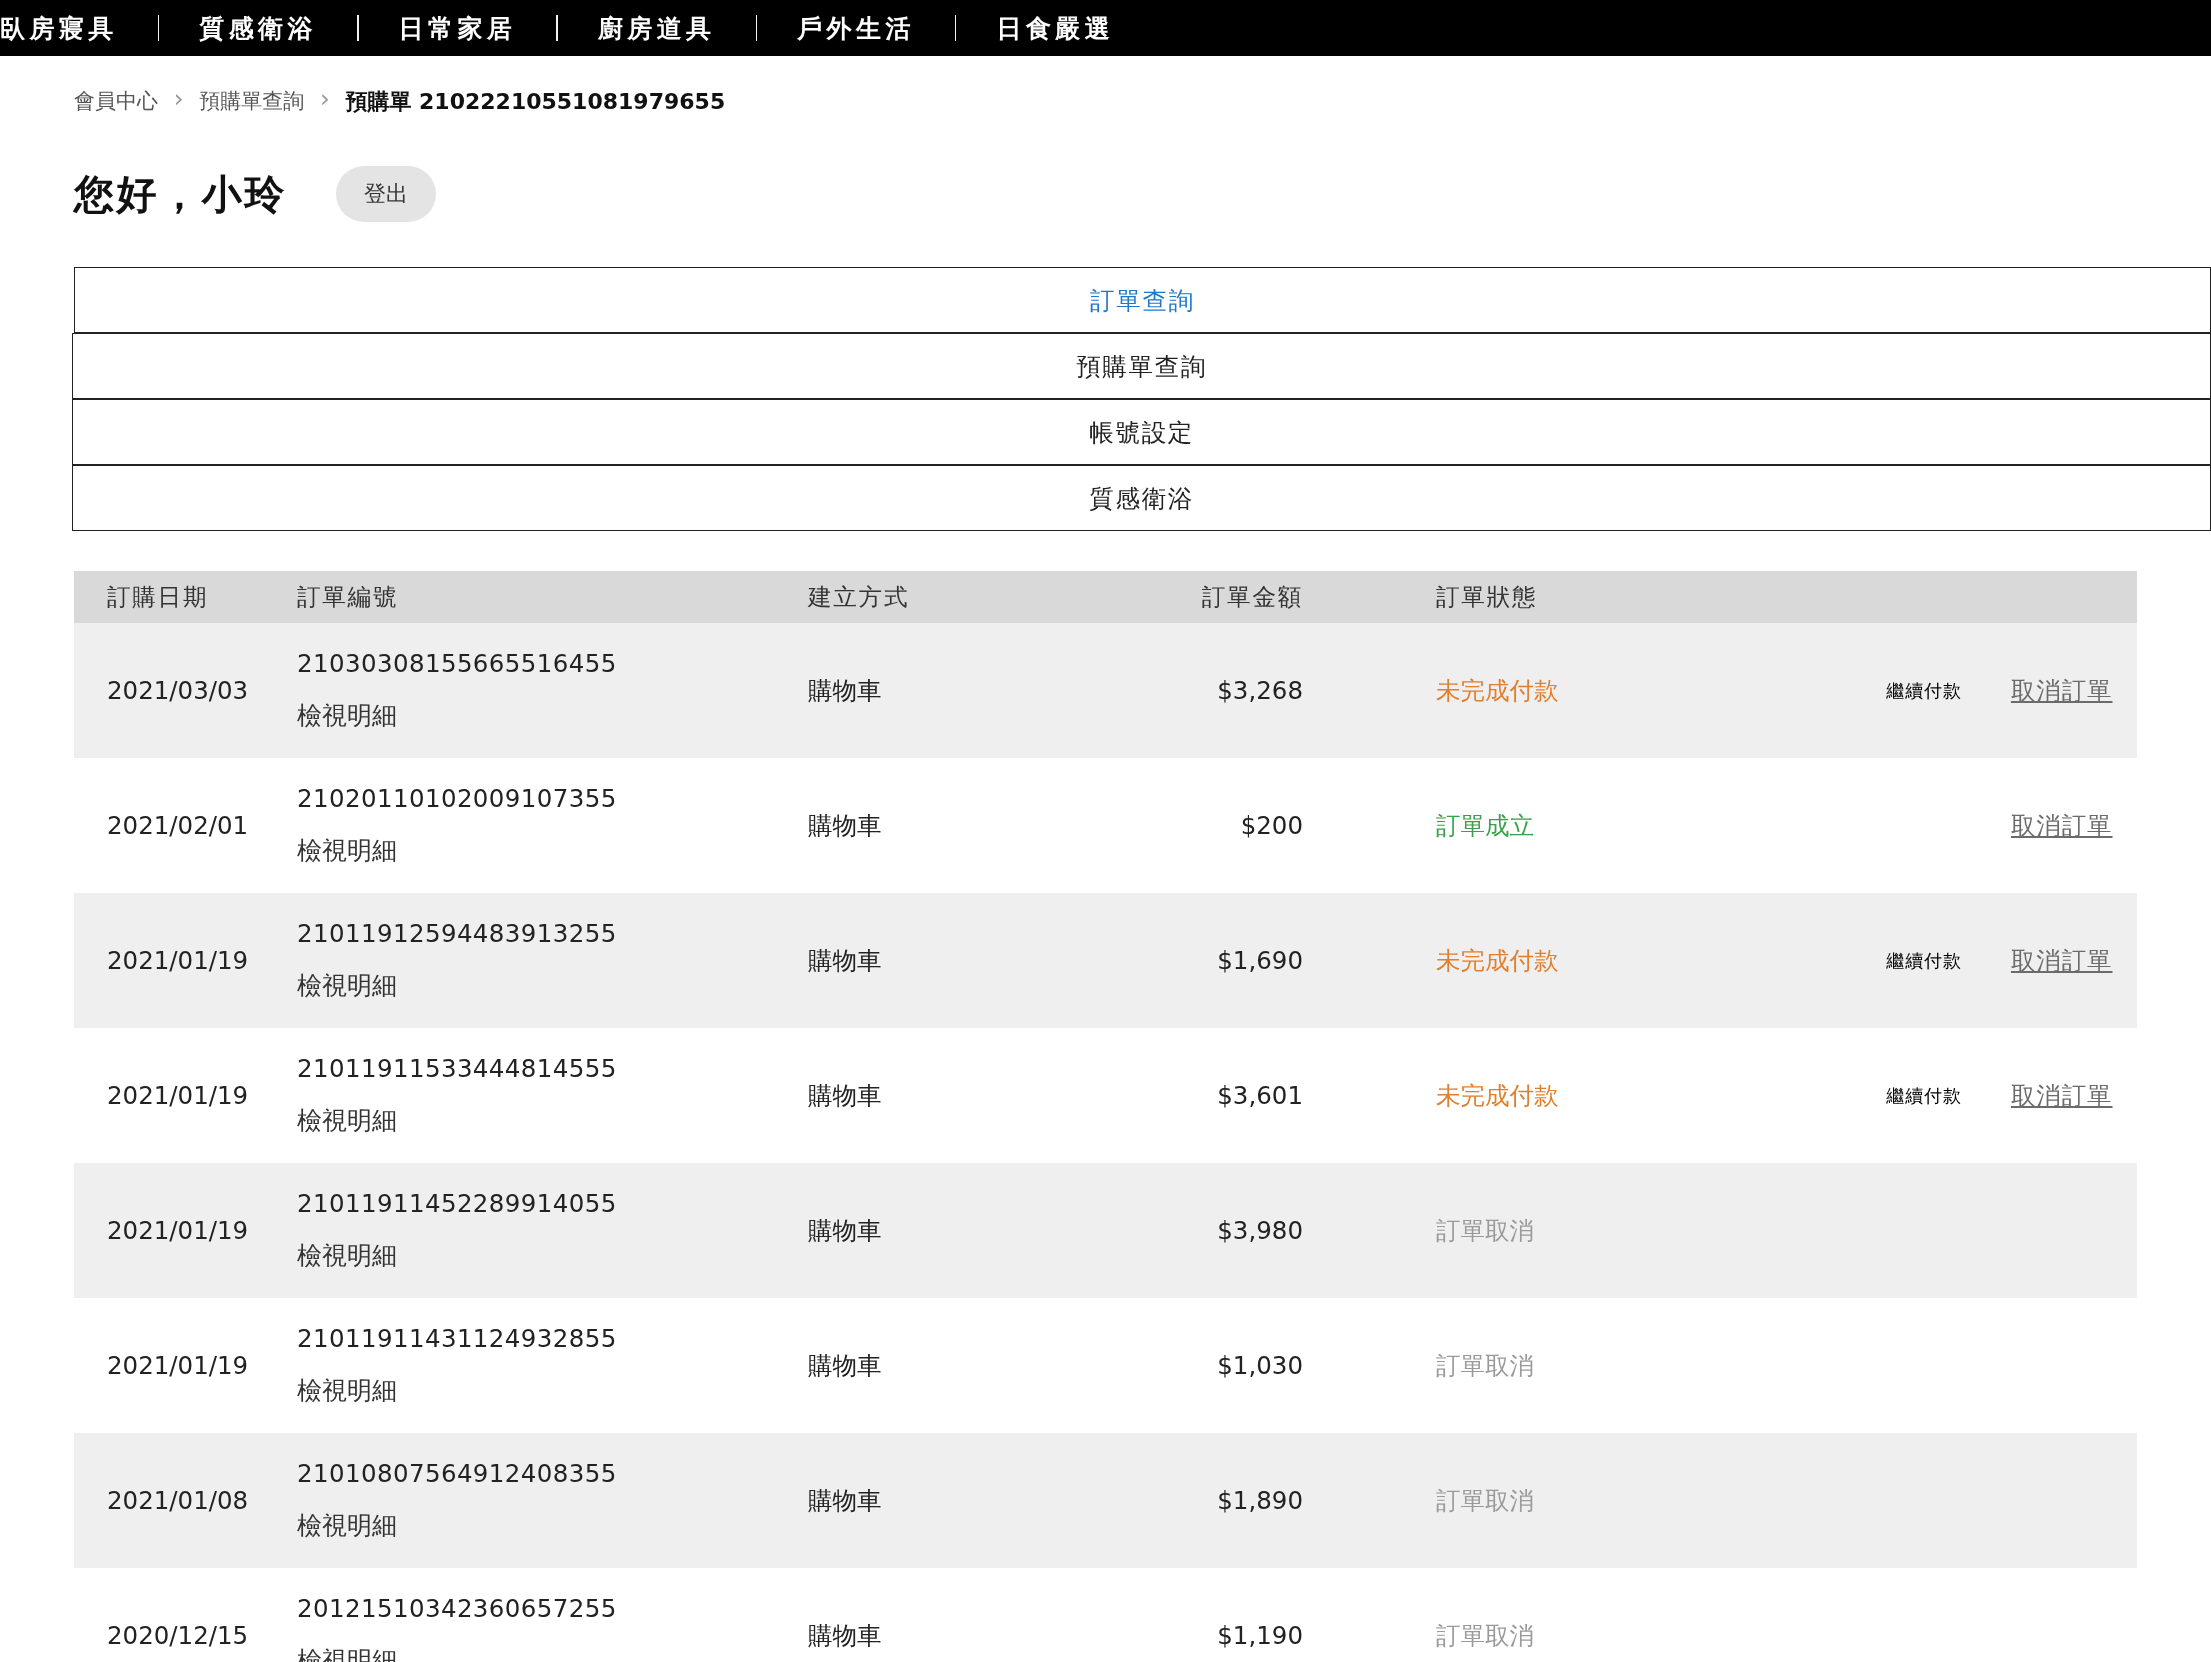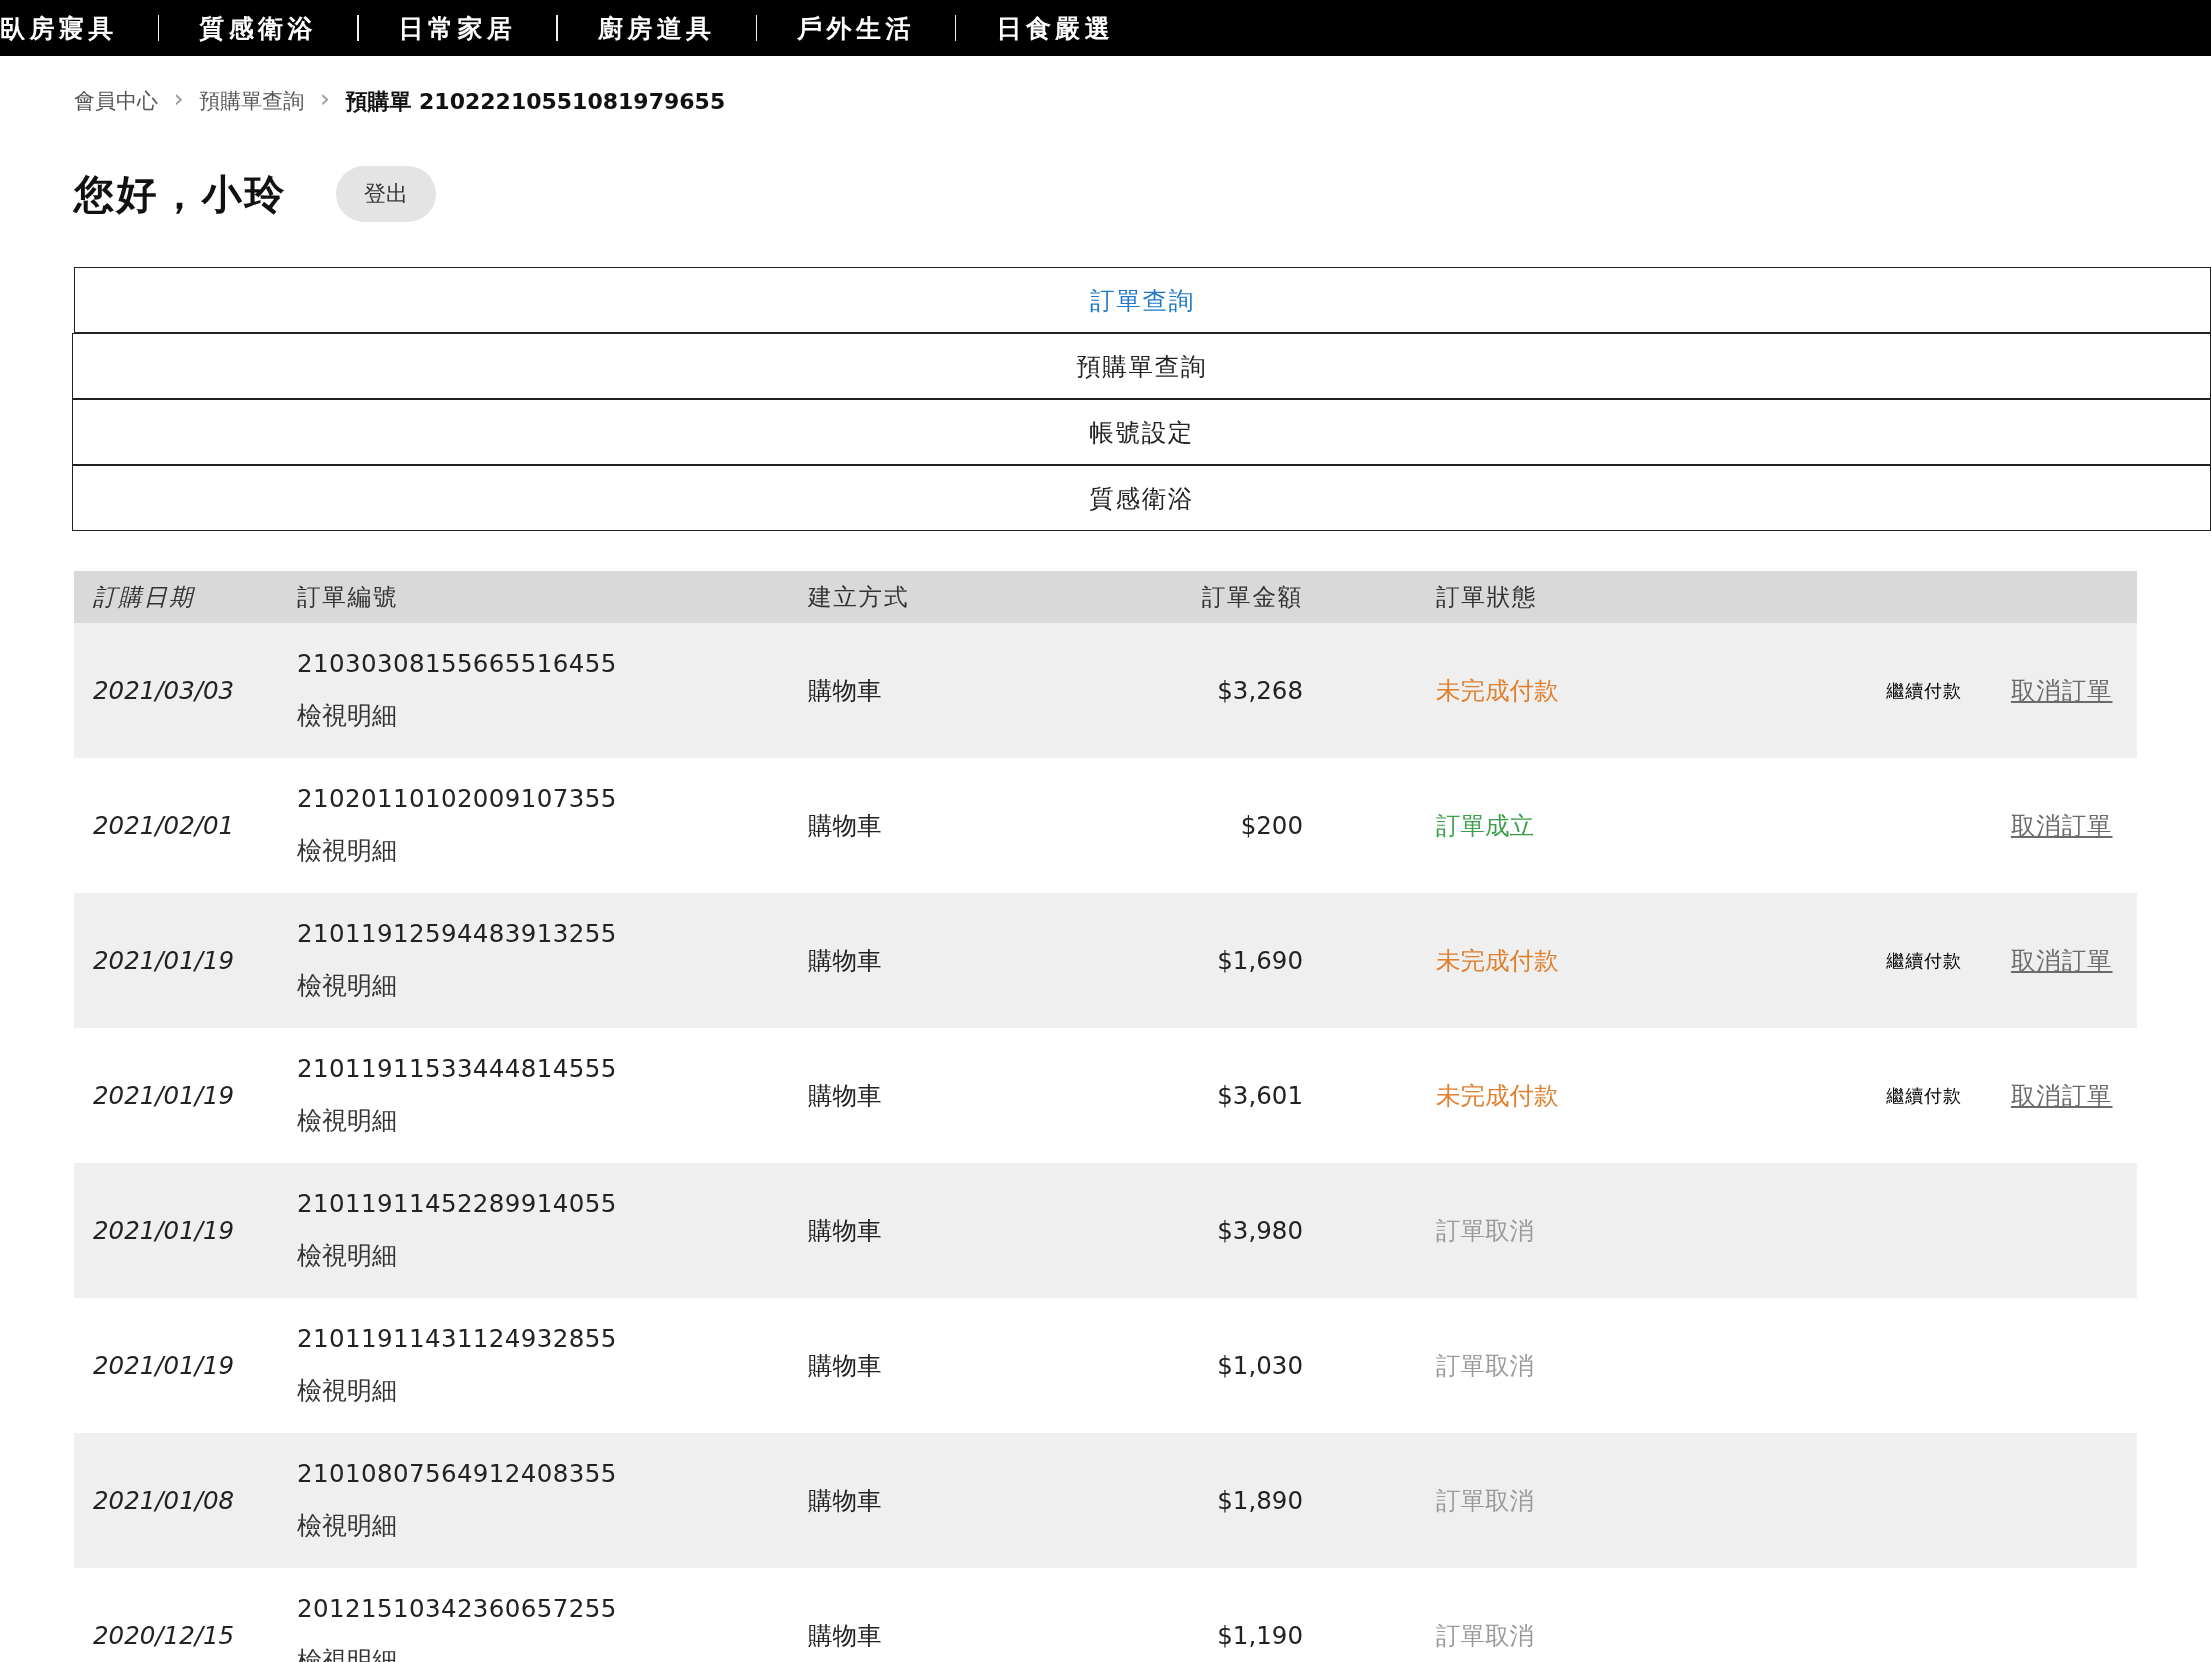--- a/index.html
+++ b/index.html
@@ -93,21 +93,21 @@
   }
   .trow {
     display: flex;
     align-items: center;
     height: 135px;
     font-size: 24.5px;
   }
   .tbody .trow:nth-child(odd) { background: #efefef; }
   .tbody .trow:nth-child(even) { background: #ffffff; }
 
-  .col-date   { width: 223px; padding-left: 19px; font-style: italic; }
+  .col-date   { width: 223px; padding-left: 33px; }
   .col-order  { width: 511px; display: flex; flex-direction: column; justify-content: center; gap: 8.7px; }
   .col-method { width: 249px; }
   .col-amount { width: 246px; text-align: right; }
   .col-status { width: 402px; padding-left: 133px; }
   .col-actions {
     flex: 1;
     display: flex;
     justify-content: flex-end;
     align-items: center;
     gap: 49px;

